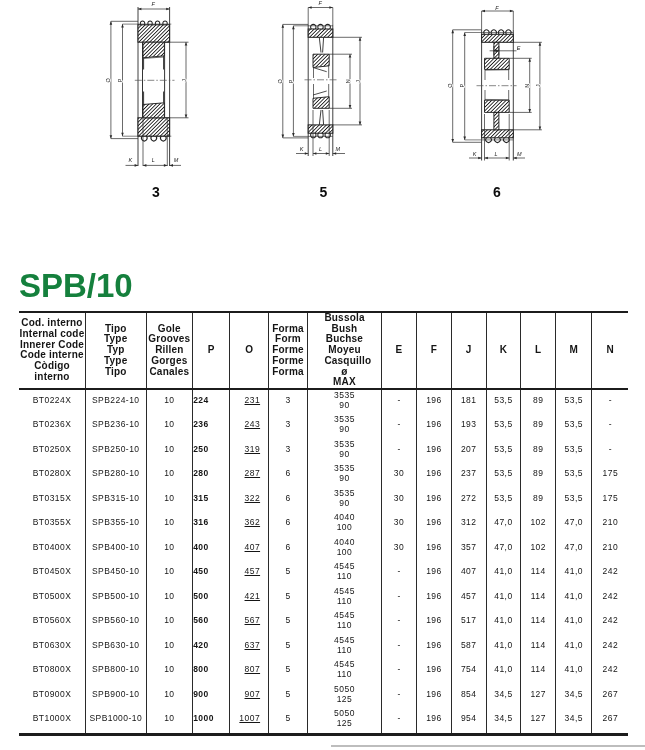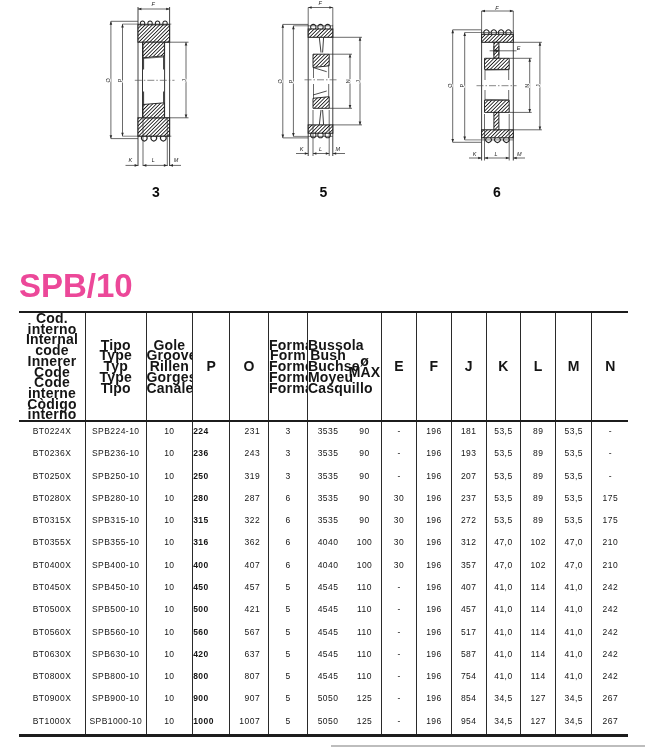--- a/index.html
+++ b/index.html
@@ -1,30 +1,30 @@
 <!DOCTYPE html>
 <html><head><meta charset="utf-8">
 <style>
 html,body{margin:0;padding:0;background:#fff;}
 #page{position:relative;width:645px;height:750px;background:#fff;overflow:hidden;
  font-family:"Liberation Sans",sans-serif;color:#111;}
-.title{position:absolute;left:19px;top:267px;font-size:33px;font-weight:bold;color:#ec4899;
+.title{position:absolute;left:19px;top:267px;font-size:33px;font-weight:bold;color:#15803d;
  letter-spacing:0px;font-family:"Liberation Sans",sans-serif;}
 table{position:absolute;left:19px;top:311px;border-collapse:collapse;table-layout:fixed;
  width:609px;font-family:"Liberation Sans",sans-serif;color:#151515;}
 table{border-top:2px solid #1c1c1c;border-bottom:3px solid #1c1c1c;}
 th,td{border-left:1px solid #2a2a2a;border-right:1px solid #2a2a2a;padding:0;overflow:hidden;}
 th:first-child,td:first-child{border-left:none;}
 th:last-child,td:last-child{border-right:none;}
-.hr th{height:63px;border-bottom:2px solid #1c1c1c;font-size:14px;line-height:10.7px;
+.hr th{height:63px;border-bottom:2px solid #1c1c1c;font-size:10px;line-height:10.7px;
  font-weight:bold;letter-spacing:0.2px;text-align:center;vertical-align:middle;margin-top:30px;}
 tbody td{height:17.81px;font-size:8.5px;letter-spacing:0.45px;font-weight:normal;text-align:center;vertical-align:middle;padding-bottom:4.5px;}
 td.p{font-weight:bold;text-align:right;padding-right:24px;}
-td.o{text-align:right;padding-right:8px;}
-.b2{display:flex;width:100%;align-items:center;}
+td.o{text-align:right;padding-right:8px;text-decoration:underline;}
+.b2{display:flex;width:100%;align-items:center;flex-direction:column;}
 .bu{width:55%;text-align:center;}
 .om{width:45%;text-align:center;}
 .hr .b2{height:100%;}
 </style></head>
 <body>
 
 <div id="page">
 
 <svg width="645" height="205" viewBox="0 0 645 205" style="position:absolute;left:0;top:0">
 <defs>

